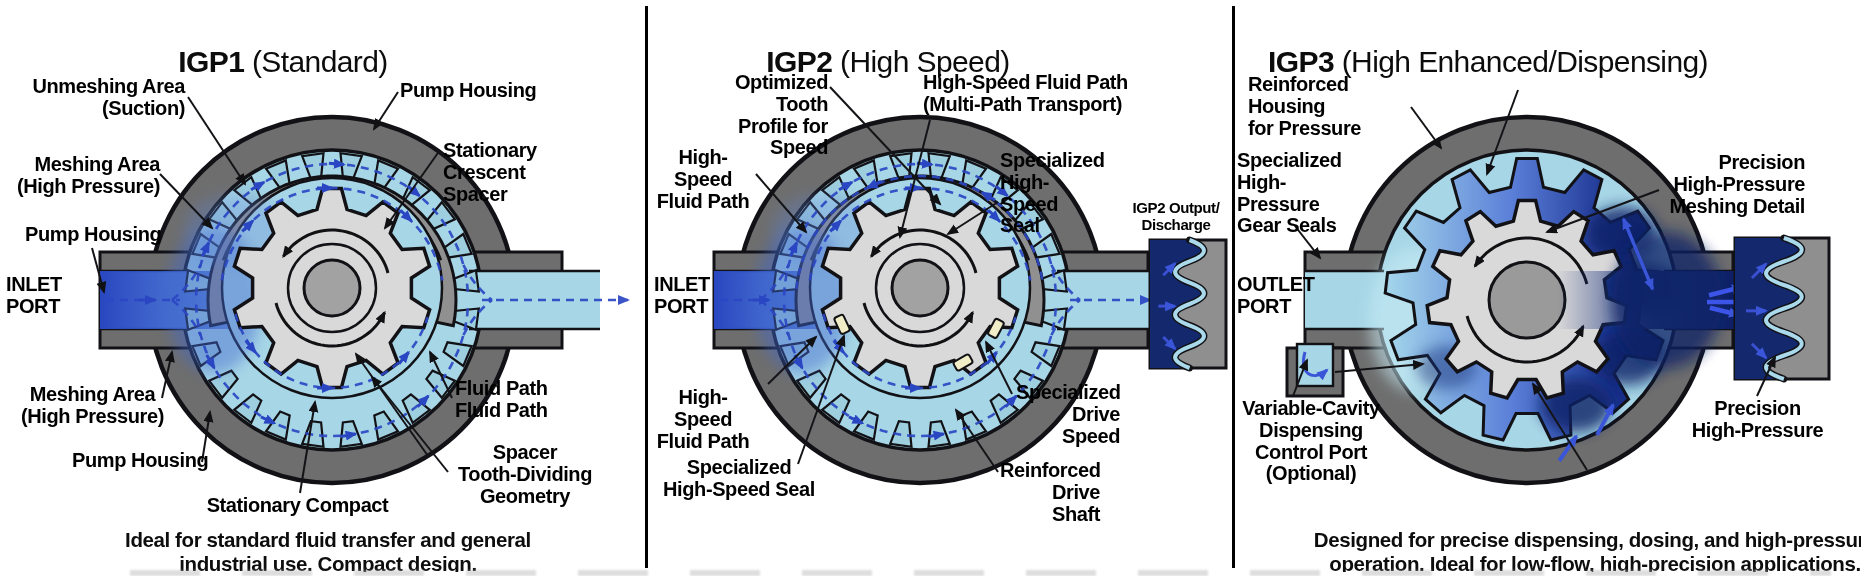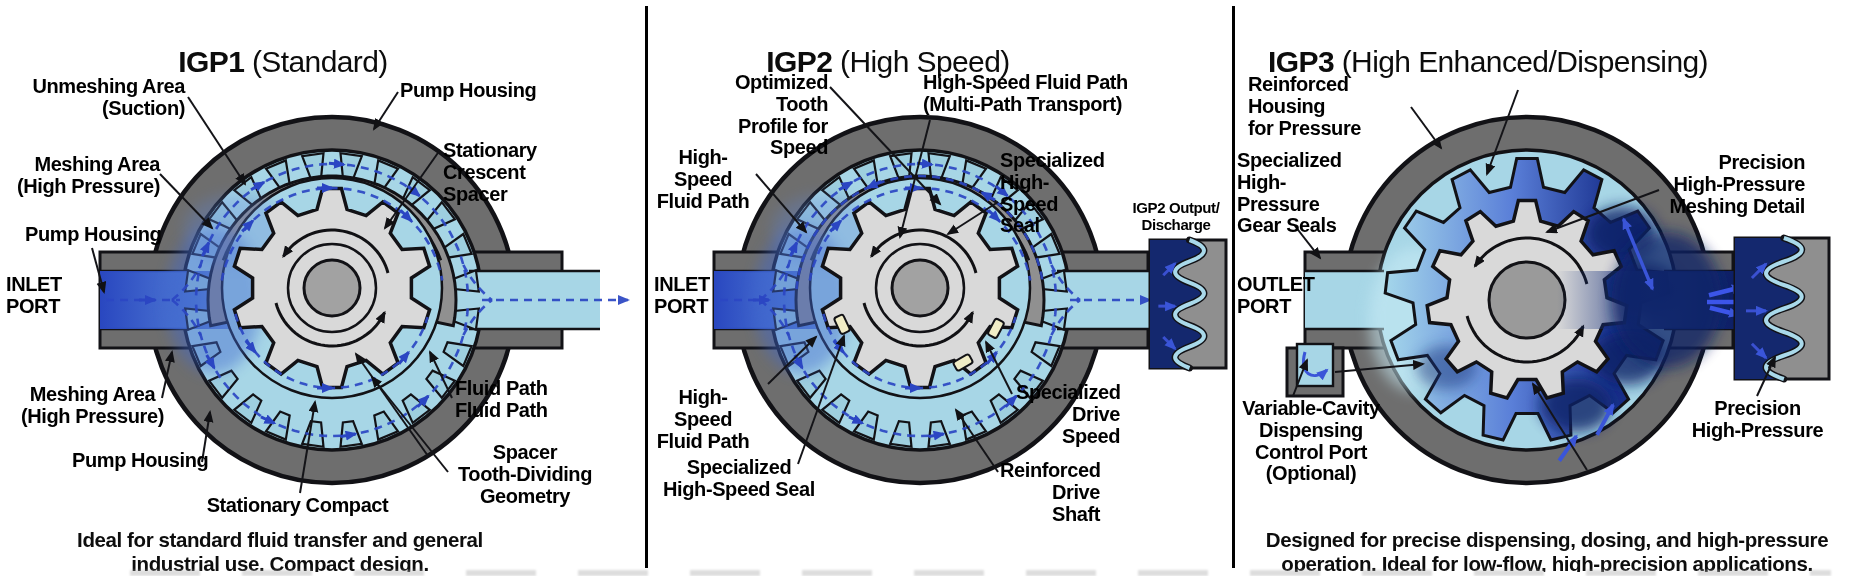--- a/index.html
+++ b/index.html
@@ -8,21 +8,21 @@
   .panel{position:absolute;top:12px;height:560px;overflow:hidden;}
   .pump-svg{position:absolute;left:0;top:0;}
   .title{position:absolute;top:8px;left:0;text-align:center;font-size:30px;color:#0c0c0c;
          letter-spacing:-0.6px;white-space:nowrap;}
   .title .tb{font-weight:700;}
   .title .tr{font-weight:400;}
   .lbl{position:absolute;font-weight:700;font-size:20px;line-height:1.09;color:#000000;
        letter-spacing:-0.4px;white-space:pre-line;}
   .lbl.small{font-size:15px;line-height:1.1;}
   .caption{position:absolute;font-weight:700;font-size:20.5px;line-height:1.16;color:#0d0d0d;
-       letter-spacing:-0.4px;text-align:center;white-space:pre-line;}
+       letter-spacing:-0.4px;text-align:center;white-space:pre-line;margin-left:48px;}
   .divider{position:absolute;top:6px;height:562px;width:3px;background:#000;}
   .bottom-strip{position:absolute;left:130px;right:30px;bottom:0;height:6px;opacity:.45;filter:blur(1px);
        background:repeating-linear-gradient(90deg,#b5b5b5 0 70px,transparent 70px 112px);}
 </style>
 </head>
 <body>
 
 <div id="stage">
 
   <section class="panel" style="left:0;width:648px">

